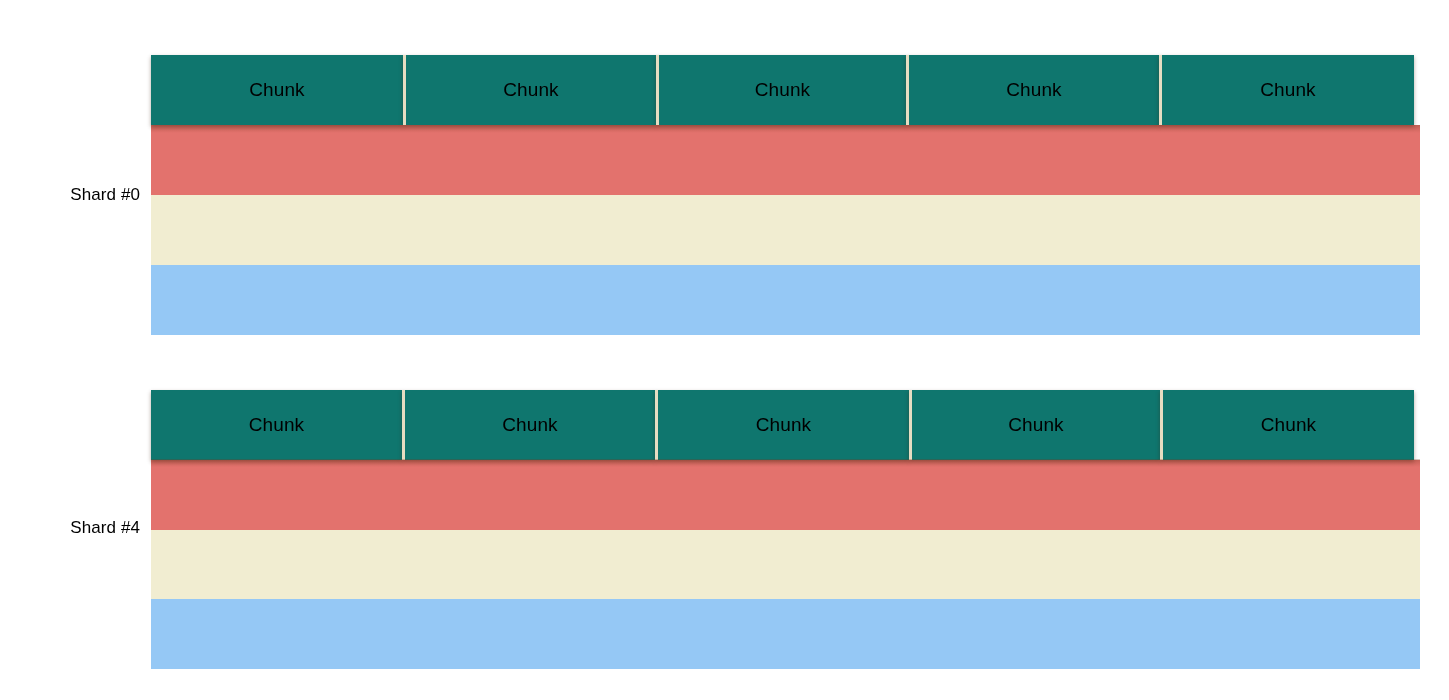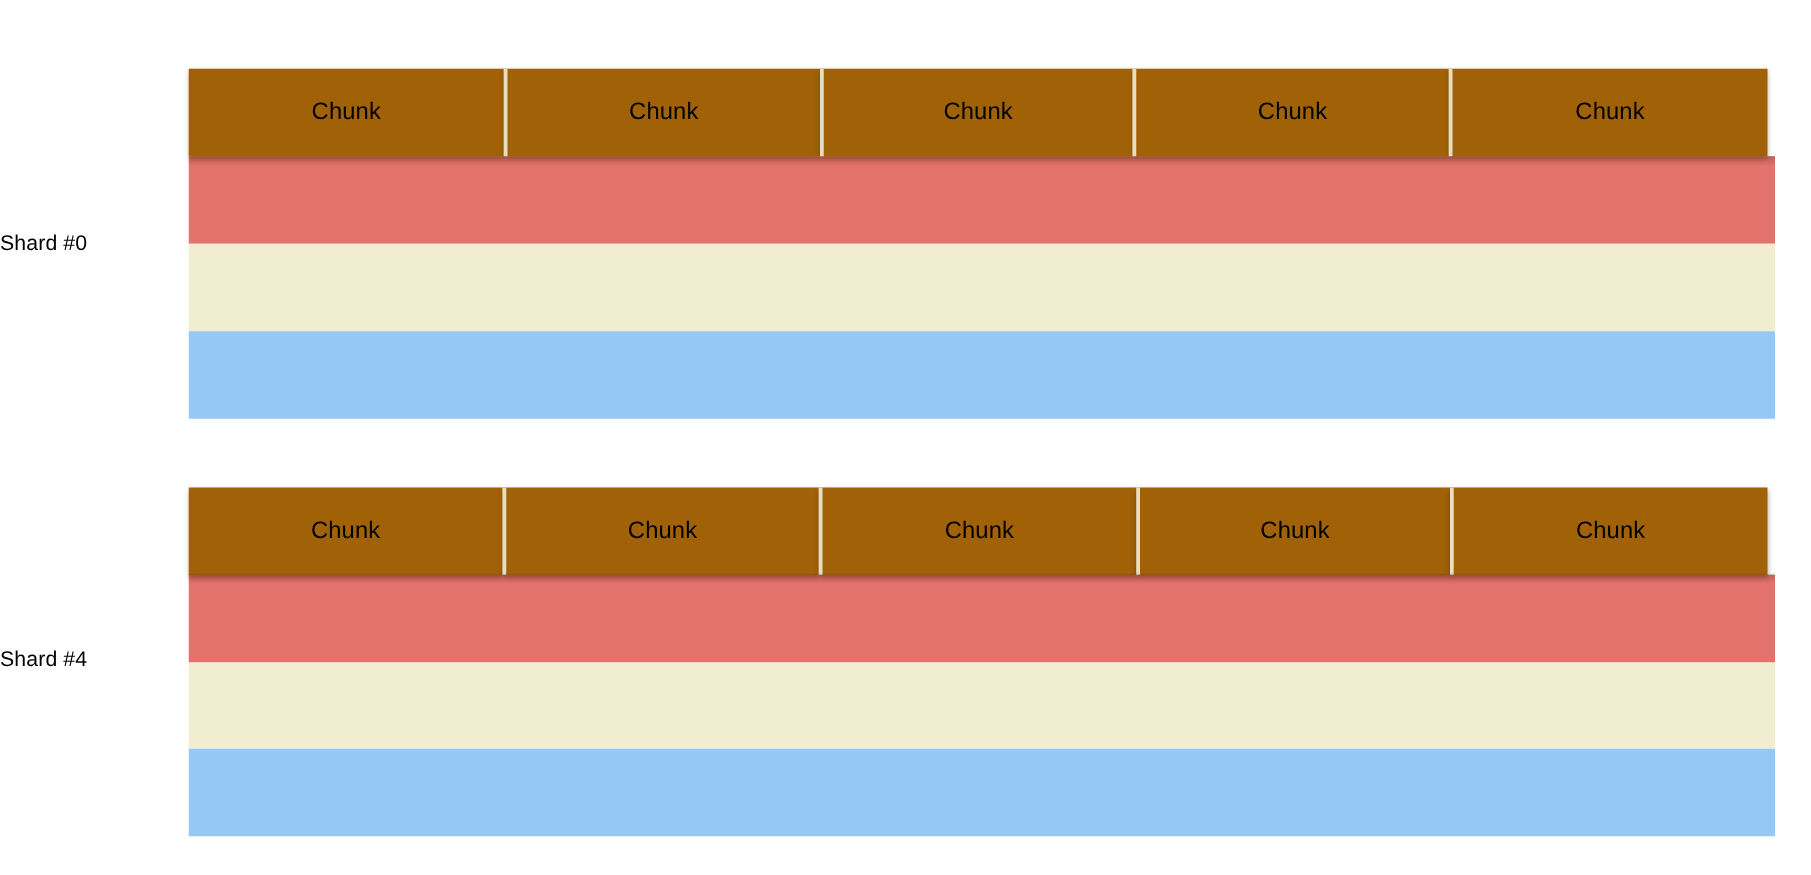--- a/index.html
+++ b/index.html
@@ -28,21 +28,21 @@
     left: 0;
     width: 1449px;
   }
   .shard--0 { top: 55px; height: 280px; }
   .shard--1 { top: 390px; height: 278px; }
 
   .shard-label {
     position: absolute;
     left: 0px;
     width: 140px;
-    text-align: left;
+    text-align: right;
     font-size: 17px;
     line-height: 20px;
     color: #000000;
     letter-spacing: 0.1px;
     white-space: nowrap;
   }
   .shard--0 .shard-label { top: 130px; }
   .shard--1 .shard-label { top: 128px; }
 
   
@@ -56,21 +56,21 @@
   .chunk-row {
     position: relative;
     height: 70px;
     width: 100%;
     display: flex;
     z-index: 3;
   }
 
   .chunk {
     position: relative;
-    background: #a16207;
+    background: #0f766e;
     height: 70px;
     display: flex;
     align-items: center;
     justify-content: center;
     box-sizing: border-box;
     box-shadow: 0 2px 4px rgba(60, 30, 10, 0.38);
     color: #000000;
     font-size: 19px;
     line-height: 22px;
     letter-spacing: 0.1px;

